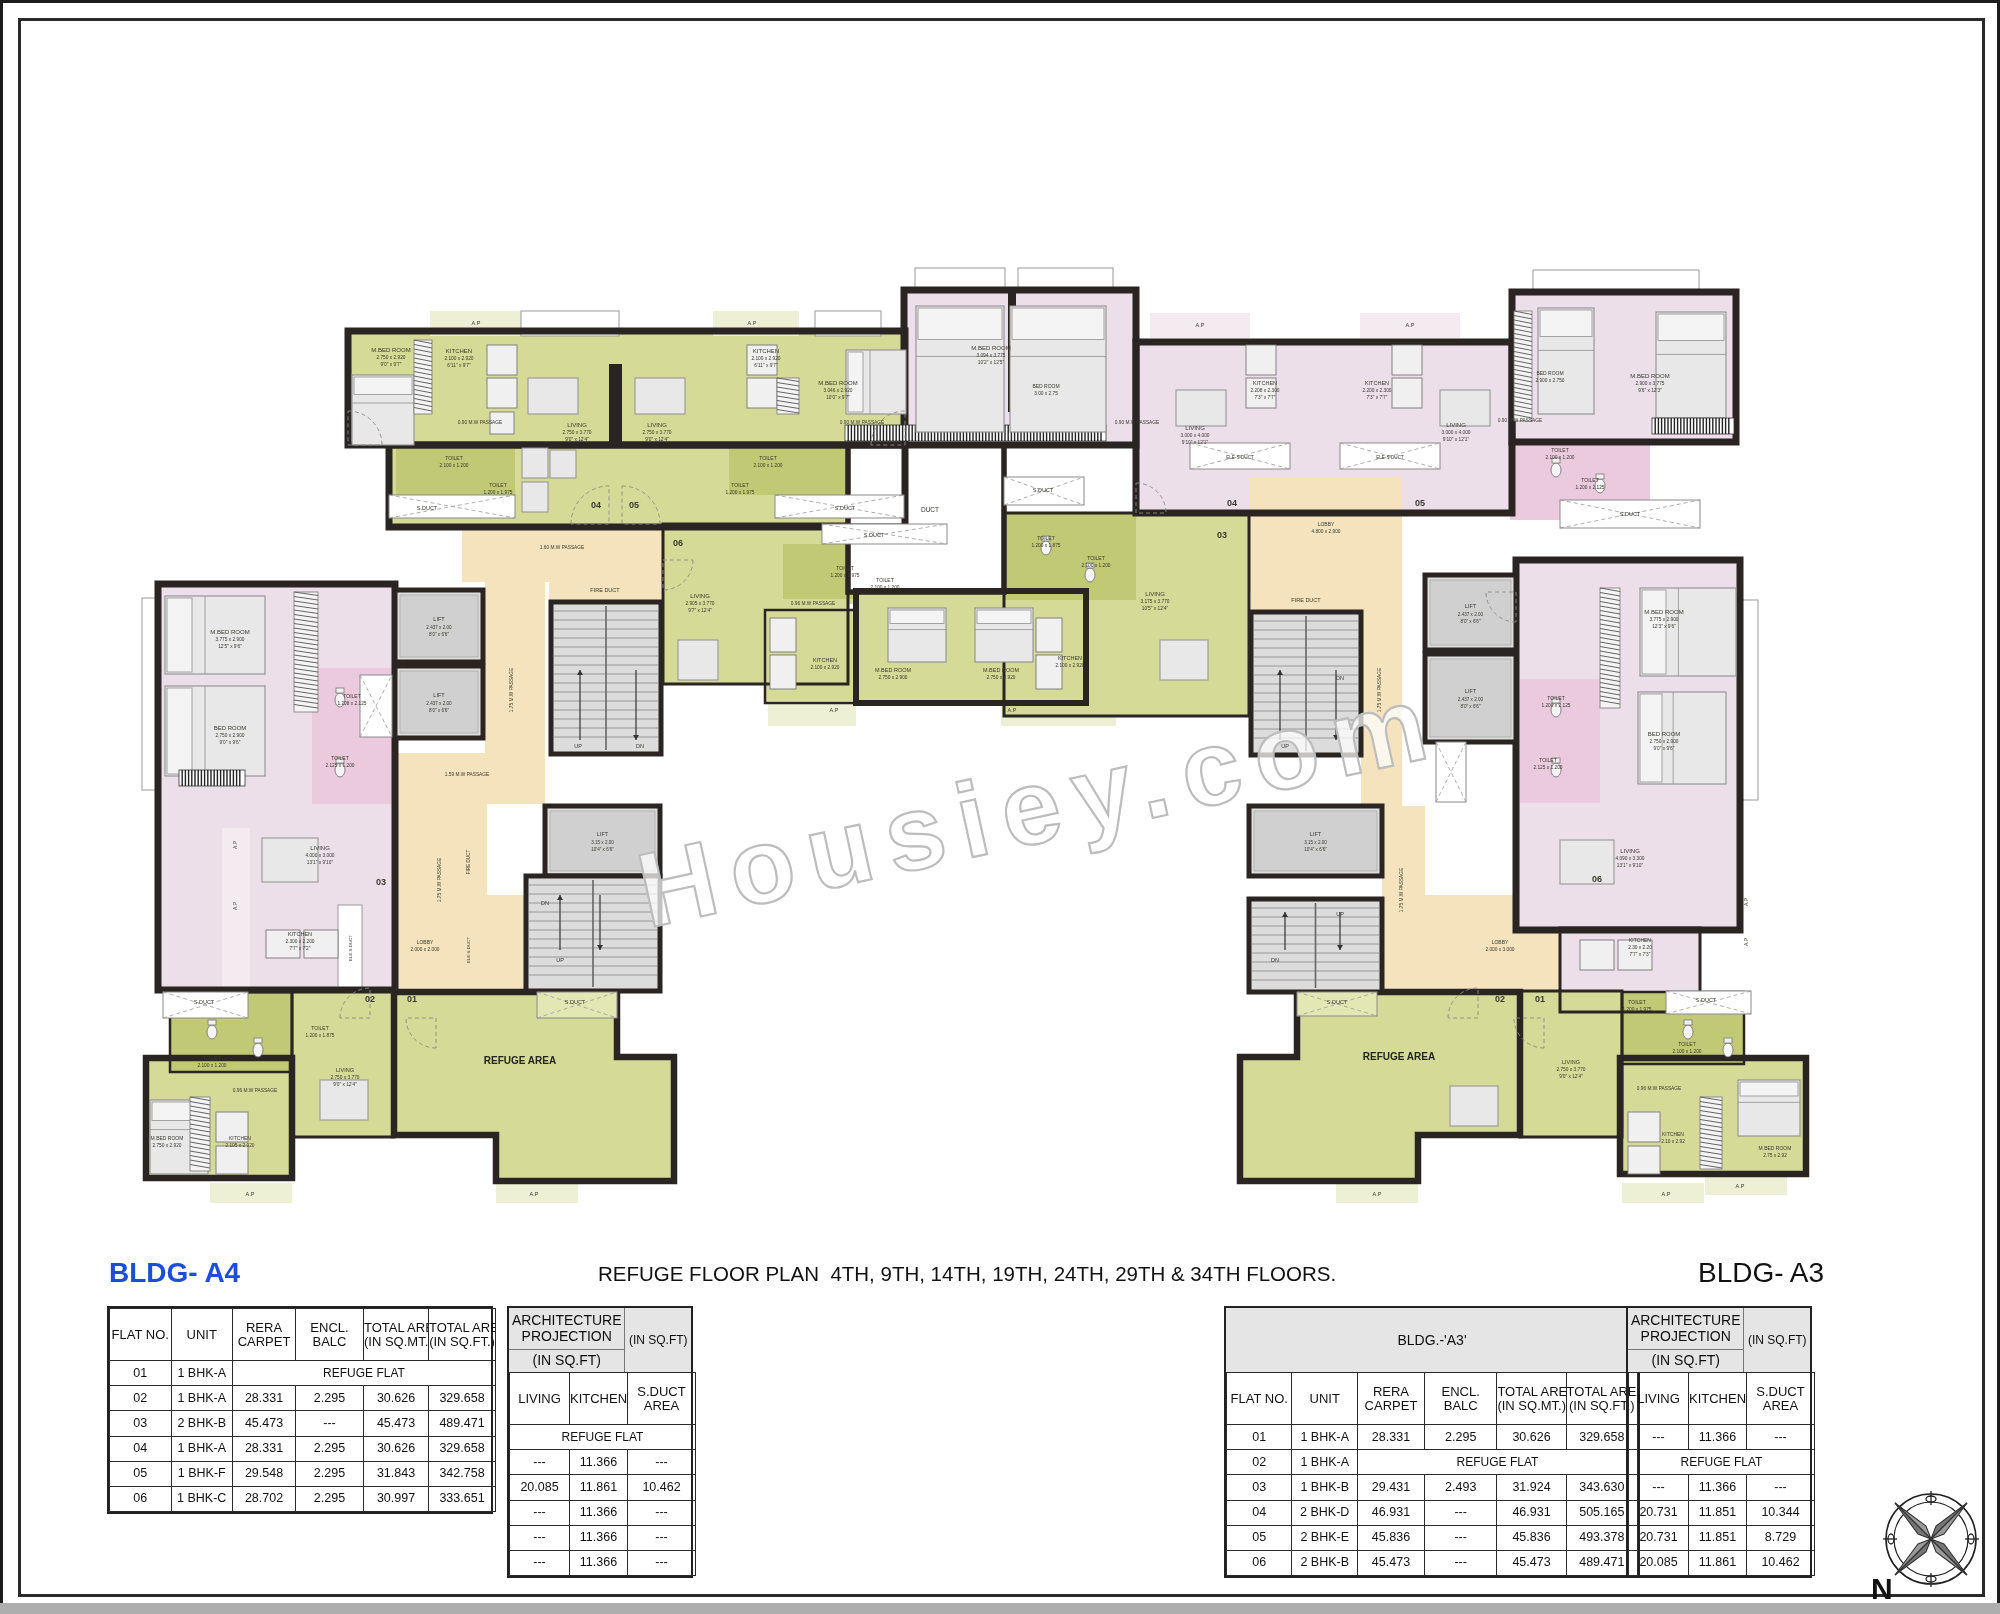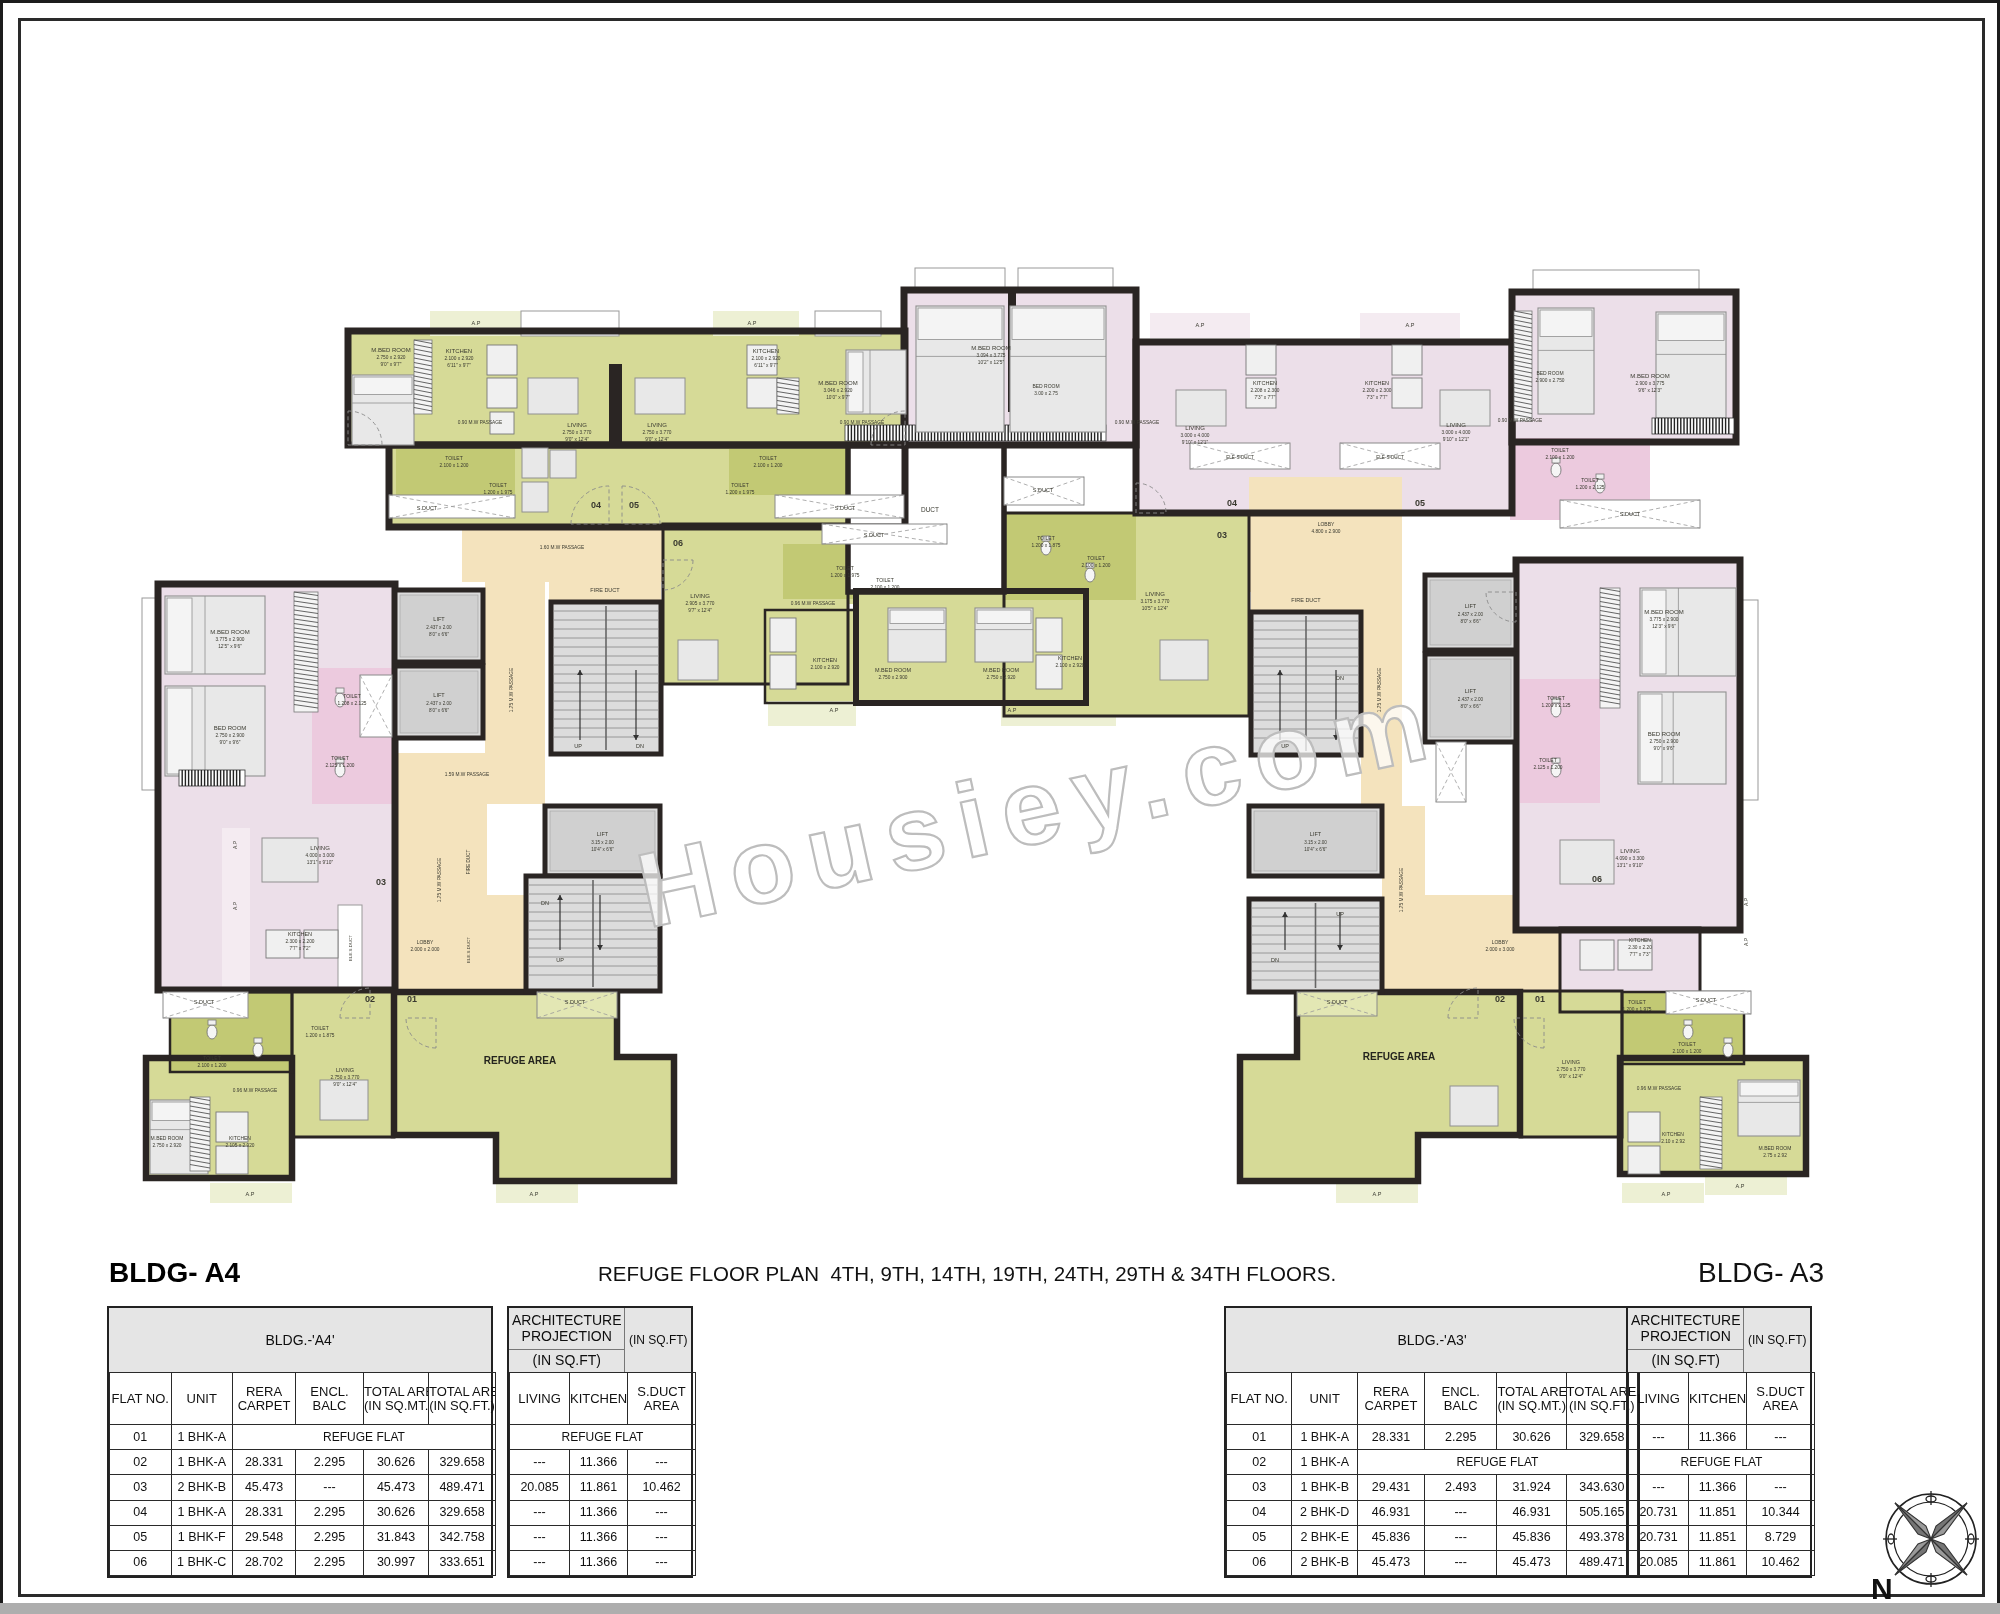--- a/index.html
+++ b/index.html
@@ -1,20 +1,20 @@
 <!DOCTYPE html>
 <html><head><meta charset="utf-8"><style>
 *{margin:0;padding:0;box-sizing:border-box}
 body{width:2000px;height:1614px;background:#fff;font-family:"Liberation Sans",sans-serif;position:relative;overflow:hidden}
 .border{position:absolute;left:18px;top:18px;width:1967px;height:1579px;border:3px solid #2a2a2a}
 .topline{position:absolute;left:0;top:0;width:2000px;height:3px;background:#1c1c1c}
 .leftline{position:absolute;left:0;top:0;width:3px;height:1608px;background:#1c1c1c}
 .rightline{position:absolute;right:0;top:0;width:3px;height:1608px;background:#1c1c1c}
 .botbar{position:absolute;left:0;top:1603px;width:2000px;height:11px;background:#aeaeae}
-.t1{position:absolute;left:109px;top:1257px;font-size:28px;font-weight:bold;color:#000000}
+.t1{position:absolute;left:109px;top:1257px;font-size:28px;font-weight:bold;color:#1d4ed8}
 .t2{position:absolute;left:598px;top:1262px;font-size:20.5px;font-weight:normal;color:#111}
 .t3{position:absolute;left:1698px;top:1257px;font-size:28px;font-weight:normal;color:#111}
 .tbl{position:absolute;border:2px solid #222;font-size:12.5px;color:#111}
 .tbl .band{background:#e5e5e5;text-align:center;font-size:14px;color:#0e0e0e}
 .tbl table{border-collapse:collapse;table-layout:fixed}
 .tbl td{border:1px solid #2a2a2a;text-align:center;height:25.2px;padding:0;line-height:1.05;white-space:nowrap;overflow:hidden}
 .tbl tr.hdr td{height:52px;font-size:13px}
 .tbl .rf{font-size:12px;font-weight:normal}
 </style></head><body>
 <div class="topline"></div>
@@ -850,21 +850,20 @@
 <ellipse cx="-40" cy="0" rx="3" ry="5"></ellipse>
         <ellipse cx="40" cy="0" rx="3" ry="5"></ellipse>
 </g>
 <text x="-60" y="60" font-family="Liberation Sans, sans-serif" font-size="30" font-weight="bold" fill="#111">N</text>
 </g>
 </svg>
 <div class="t1">BLDG- A4</div>
 <div class="t2">REFUGE FLOOR PLAN&nbsp; 4TH, 9TH, 14TH, 19TH, 24TH, 29TH &amp; 34TH FLOORS.</div>
 <div class="t3">BLDG- A3</div>
 <div class="tbl" style="left:107px;top:1306px;width:386.0px">
-    <div class="band" style="height:64px;line-height:64px">BLDG.-'A4'</div>
     <table style="width:100%">
       <colgroup>
         <col style="width:61.5px">
         <col style="width:61.5px">
         <col style="width:63px">
         <col style="width:68px">
         <col style="width:65px">
         <col style="width:67px">
       </colgroup>
       <tbody>

